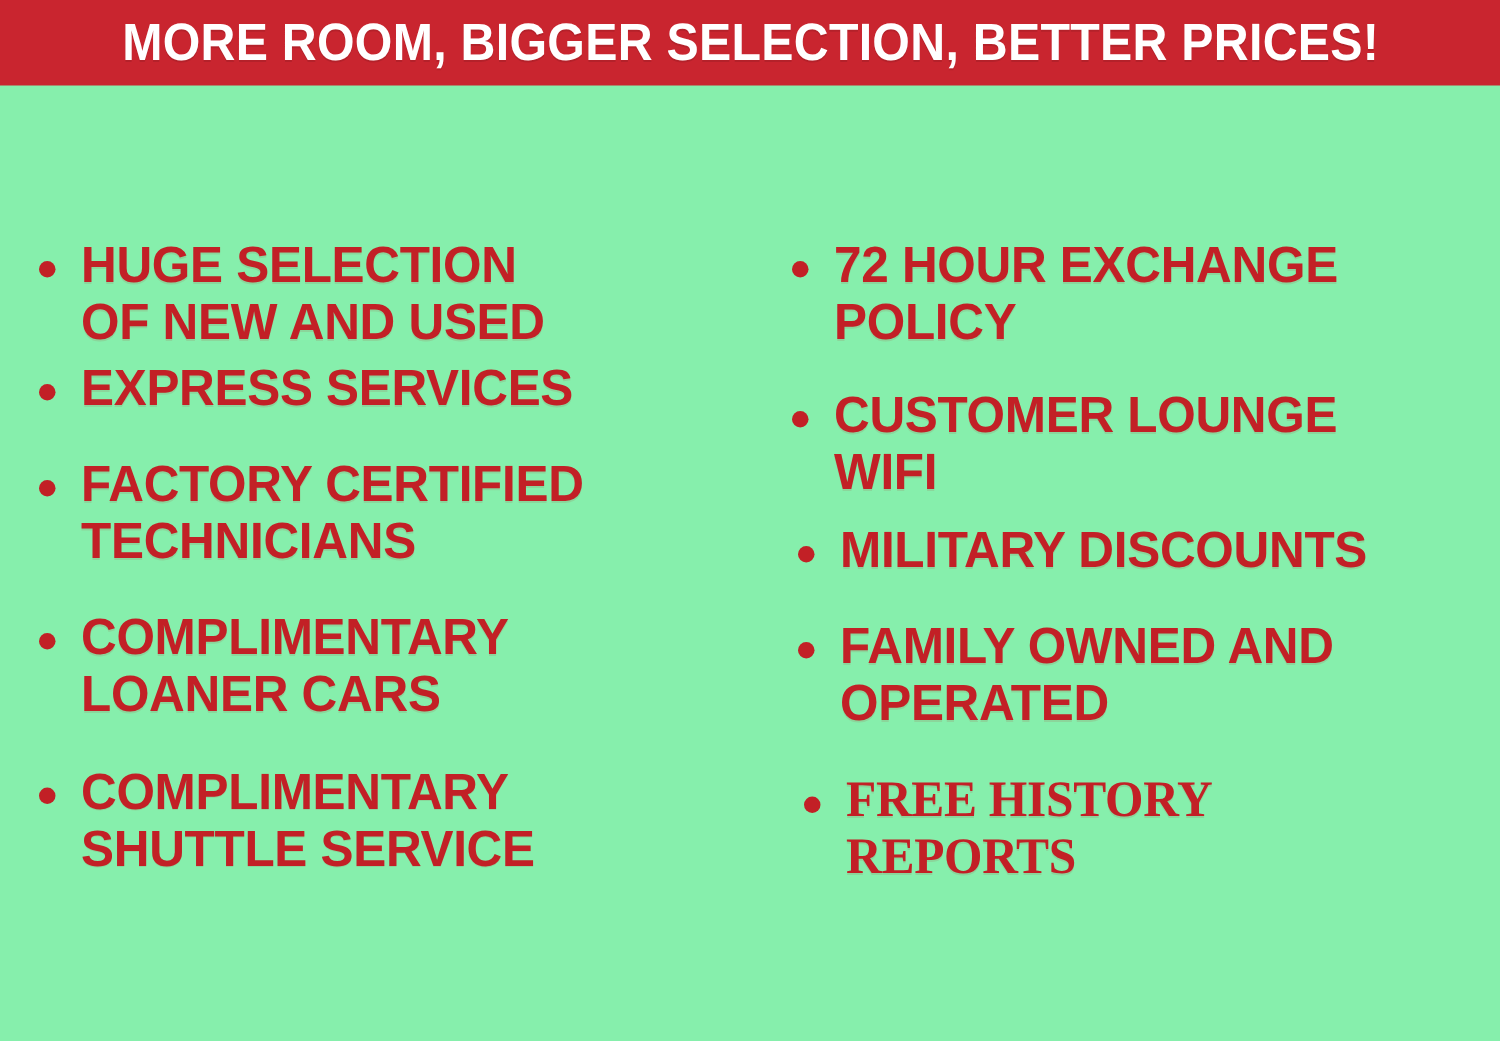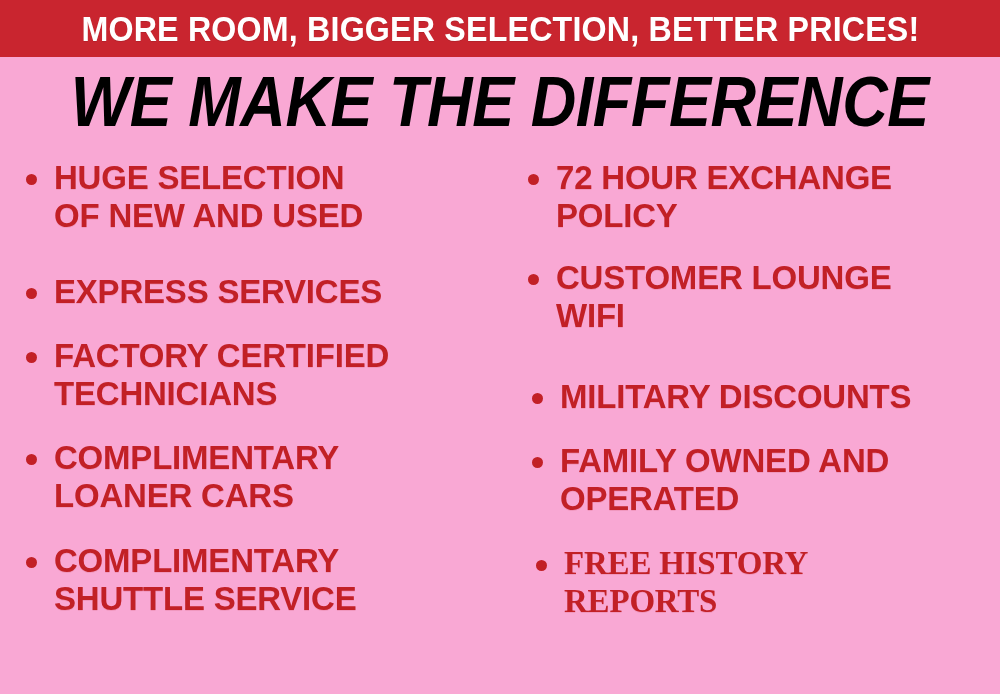--- a/index.html
+++ b/index.html
@@ -11,21 +11,21 @@
     height: 694px;
     background: #ffffff;
     font-family: "Liberation Sans", "DejaVu Sans", sans-serif;
     overflow: hidden;
   }
 
   #poster {
     position: relative;
     width: 1000px;
     height: 694px;
-    background: #f9a8d4;
+    background: #86efac;
     overflow: hidden;
   }
 
   
   .banner {
     position: absolute;
     left: 0;
     top: 0;
     width: 1000px;
     height: 57px;
@@ -124,43 +124,40 @@
   }
 
   
   .col-right .feature.f-military { padding-left: 38px; }
   .col-right .feature.f-military .dot { left: 10px; }
   .col-right .feature.f-family { padding-left: 38px; }
   .col-right .feature.f-family .dot { left: 10px; }
   .col-right .feature.f-reports { padding-left: 42px; font-family: Liberation Serif, serif; }
   .col-right .feature.f-reports .dot { left: 14px; }
 
-  .col-left .feature.f-huge { margin-bottom: 38px; }
+  .col-left .feature.f-huge { margin-bottom: 6px; }
   .col-left .feature.f-express { margin-bottom: 26px; }
   .col-left .feature.f-factory { margin-bottom: 26px; }
   .col-left .feature.f-loaner { margin-bottom: 26px; }
 
   .col-right .feature.f-exchange { margin-bottom: 24px; }
   .col-right .feature.f-home { margin-bottom: 26px; }
-  .col-right .feature.f-lounge { margin-bottom: 43px; }
+  .col-right .feature.f-lounge { margin-bottom: 14px; }
   .col-right .feature.f-military { margin-bottom: 26px; }
   .col-right .feature.f-family { margin-bottom: 26px; }
 </style>
 </head>
 <body>
 
 <div id="poster">
 
   <div class="banner">
     <div class="banner-text">MORE ROOM, BIGGER SELECTION, BETTER PRICES!</div>
   </div>
 
-  <div class="headline-wrap">
-    <div class="headline">WE MAKE THE DIFFERENCE</div>
-  </div>
 
   <div class="columns">
 
     <div class="col col-left">
 
       <div class="feature f-huge">
         <span class="dot"></span>
         <span class="label">HUGE SELECTION
 OF NEW AND USED</span>
       </div>

